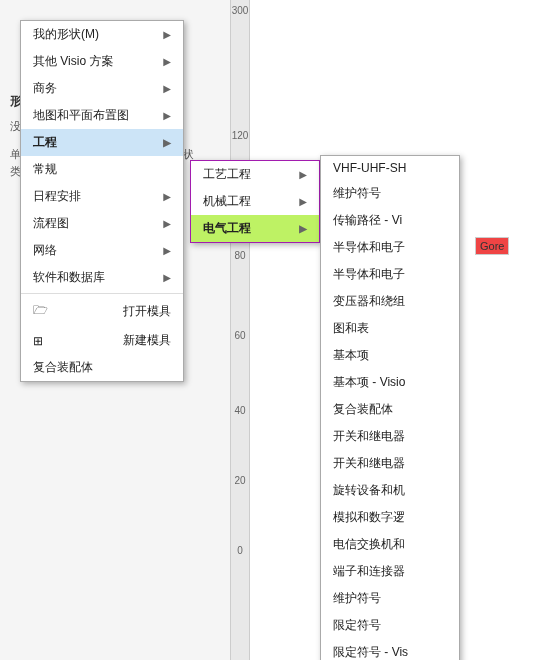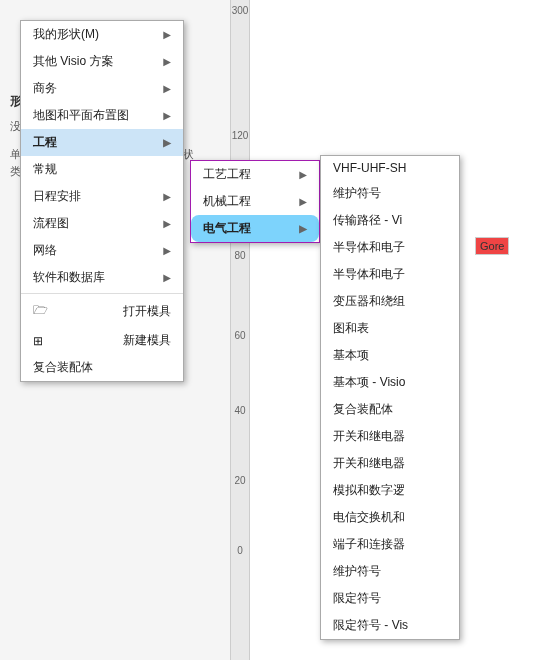--- a/index.html
+++ b/index.html
@@ -263,21 +263,21 @@
 
 <div class="menu-level2">
   <div class="menu-item">
     <span>工艺工程</span>
     <span class="arrow">▶</span>
   </div>
   <div class="menu-item">
     <span>机械工程</span>
     <span class="arrow">▶</span>
   </div>
-  <div class="menu-item active" style="background:#7dd3fc; font-weight:bold;border-radius:8px;">
+  <div class="menu-item active" style="background:#bef264; font-weight:bold;">
     <span>电气工程</span>
     <span class="arrow">▶</span>
   </div>
 </div>
 
 <div class="menu-level3">
   <div class="menu-item">
     <span>VHF-UHF-SH</span>
   </div>
   <div class="menu-item">
@@ -307,20 +307,23 @@
   <div class="menu-item">
     <span>复合装配体</span>
   </div>
   <div class="menu-item">
     <span>开关和继电器</span>
   </div>
   <div class="menu-item">
     <span>开关和继电器</span>
   </div>
   <div class="menu-item">
+    <span>旋转设备和机</span>
+  </div>
+  <div class="menu-item">
     <span>模拟和数字逻</span>
   </div>
   <div class="menu-item">
     <span>电信交换机和</span>
   </div>
   <div class="menu-item">
     <span>端子和连接器</span>
   </div>
   <div class="menu-item">
     <span>维护符号</span>

